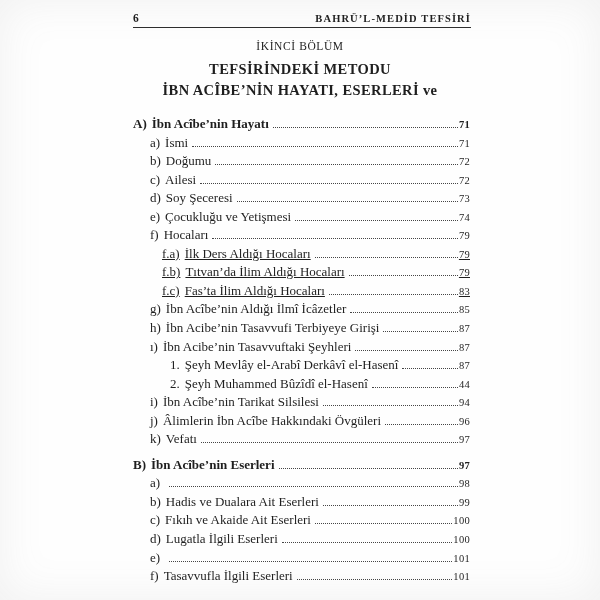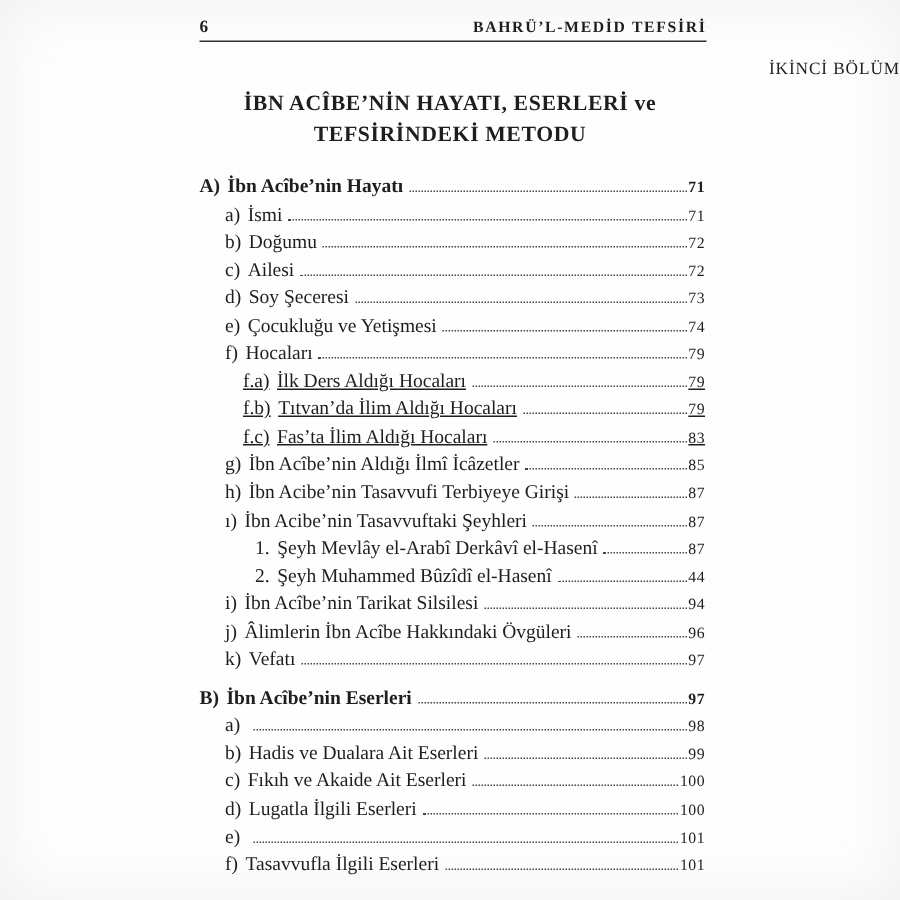--- a/index.html
+++ b/index.html
@@ -44,21 +44,20 @@
     position: absolute;
     top: 40px;
     left: 0;
     width: 600px;
     text-align: center;
   }
   .kicker {
     font-size: 11.5px;
     letter-spacing: 0.6px;
     margin-bottom: 7px;
-    text-align: right;
   }
   .chapter-title {
     font-size: 14.5px;
     font-weight: 700;
     letter-spacing: 0.4px;
     line-height: 20.5px;
   }
   
   .toc {
     position: absolute;
@@ -95,22 +94,22 @@
 
 <div class="page">
 
   <header class="running-head">
     <span class="page-num">6</span>
     <span class="running-title">BAHRÜ’L-MEDİD TEFSİRİ</span>
   </header>
 
   <div class="chapter-head">
     <div class="kicker">İKİNCİ BÖLÜM</div>
+    <div class="chapter-title">TEFSİRİNDEKİ METODU</div>
     <div class="chapter-title">İBN ACÎBE’NİN HAYATI, ESERLERİ ve</div>
-    <div class="chapter-title">TEFSİRİNDEKİ METODU</div>
   </div>
 
   <div class="toc">
       <div class="toc-row lvl0 bold">
         <span class="label">A)</span>
         <span class="title">İbn Acîbe’nin Hayatı</span>
         <span class="dots"></span>
         <span class="pageno">71</span>
       </div>
       <div class="toc-row lvl1">

